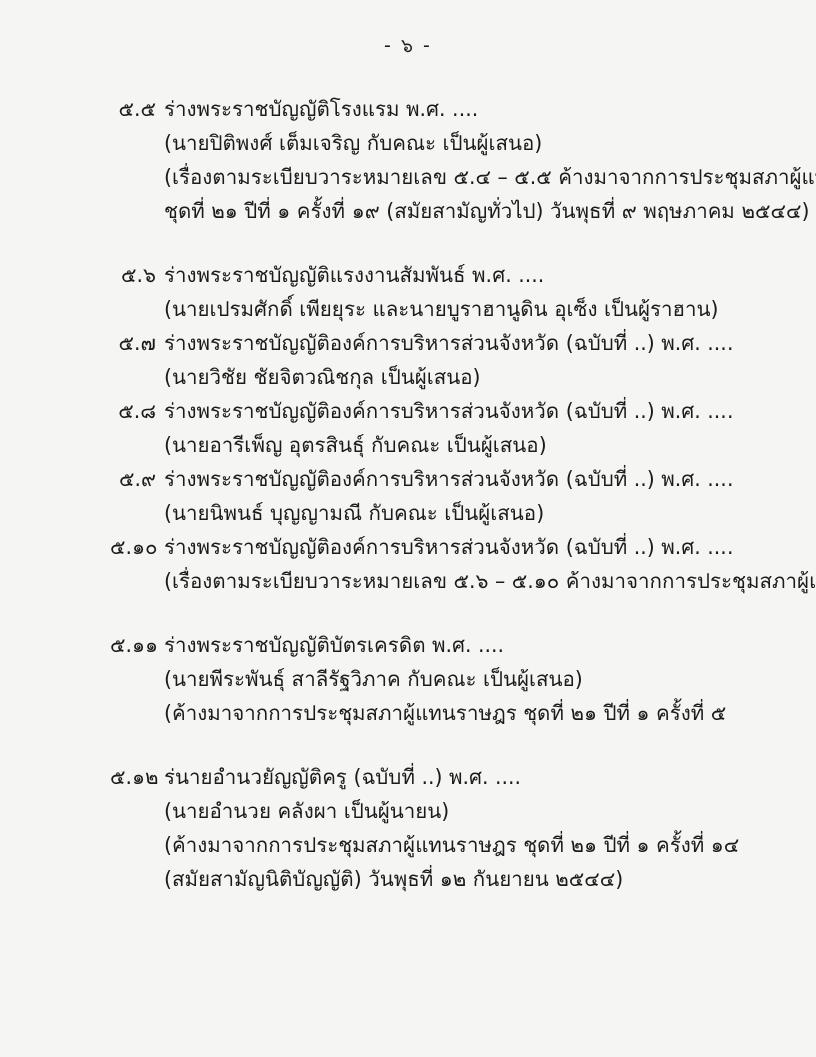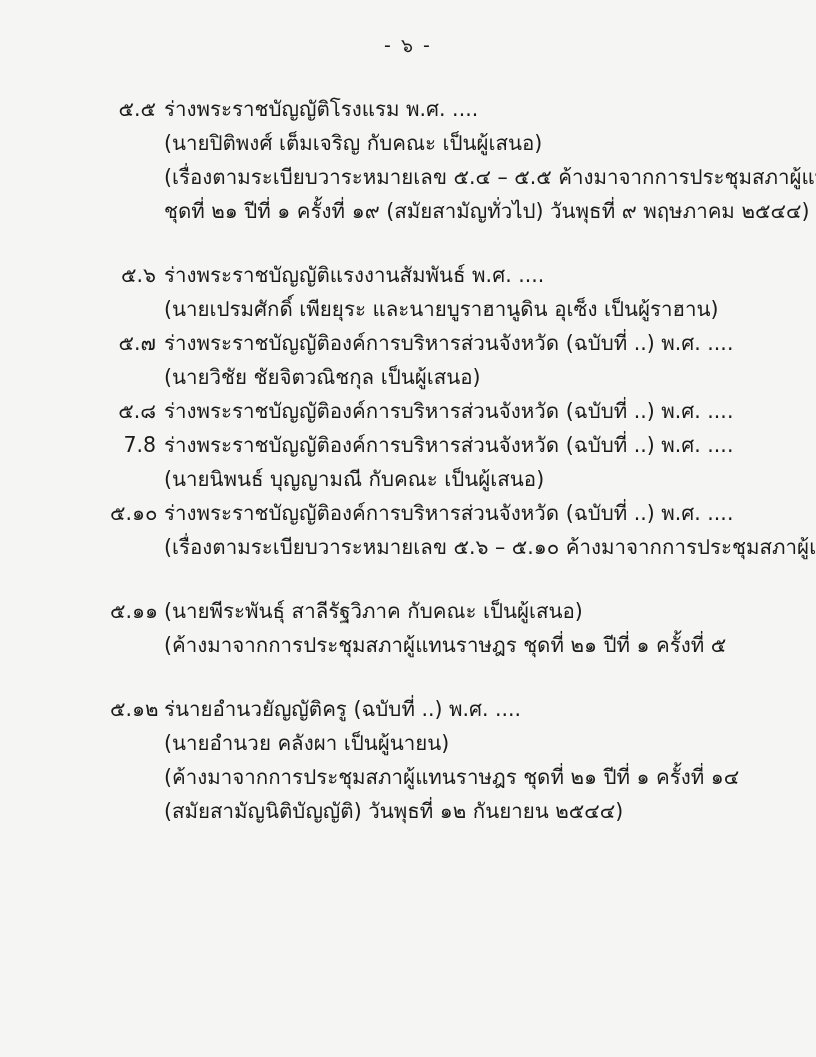--- a/index.html
+++ b/index.html
@@ -91,42 +91,44 @@
     <div class="body">
           <div class="line title">ร่างพระราชบัญญัติองค์การบริหารส่วนจังหวัด (ฉบับที่ ..) พ.ศ. ....</div>
           <div class="line">(นายวิชัย ชัยจิตวณิชกุล เป็นผู้เสนอ)</div>
         </div>
   </div>
 
   <div class="item">
     <span class="no">๕.๘</span>
     <div class="body">
           <div class="line title">ร่างพระราชบัญญัติองค์การบริหารส่วนจังหวัด (ฉบับที่ ..) พ.ศ. ....</div>
+          <div class="line">(นายอารีเพ็ญ อุตรสินธุ์ กับคณะ เป็นผู้เสนอ)</div>
         </div>
   </div>
 
   <div class="item">
-    <span class="no">7.8</span>
+    <span class="no">๕.๙</span>
     <div class="body">
           <div class="line title">ร่างพระราชบัญญัติองค์การบริหารส่วนจังหวัด (ฉบับที่ ..) พ.ศ. ....</div>
           <div class="line">(นายนิพนธ์ บุญญามณี กับคณะ เป็นผู้เสนอ)</div>
         </div>
   </div>
 
   <div class="item">
     <span class="no">๕.๑๐</span>
     <div class="body">
           <div class="line title">ร่างพระราชบัญญัติองค์การบริหารส่วนจังหวัด (ฉบับที่ ..) พ.ศ. ....</div>
           <div class="line">(เรื่องตามระเบียบวาระหมายเลข ๕.๖ – ๕.๑๐ ค้างมาจากการประชุมสภาผู้แทนราษฎร</div>
         </div>
   </div>
 
   <div class="item">
     <span class="no">๕.๑๑</span>
     <div class="body">
+          <div class="line title">ร่างพระราชบัญญัติบัตรเครดิต พ.ศ. ....</div>
           <div class="line">(นายพีระพันธุ์ สาลีรัฐวิภาค กับคณะ เป็นผู้เสนอ)</div>
           <div class="line">(ค้างมาจากการประชุมสภาผู้แทนราษฎร ชุดที่ ๒๑ ปีที่ ๑ ครั้งที่ ๕</div>
         </div>
   </div>
 
   <div class="item">
     <span class="no">๕.๑๒</span>
     <div class="body">
           <div class="line title">ร่นายอำนวยัญญัติครู (ฉบับที่ ..) พ.ศ. ....</div>
           <div class="line">(นายอำนวย คลังผา  เป็นผู้นายน)</div>

